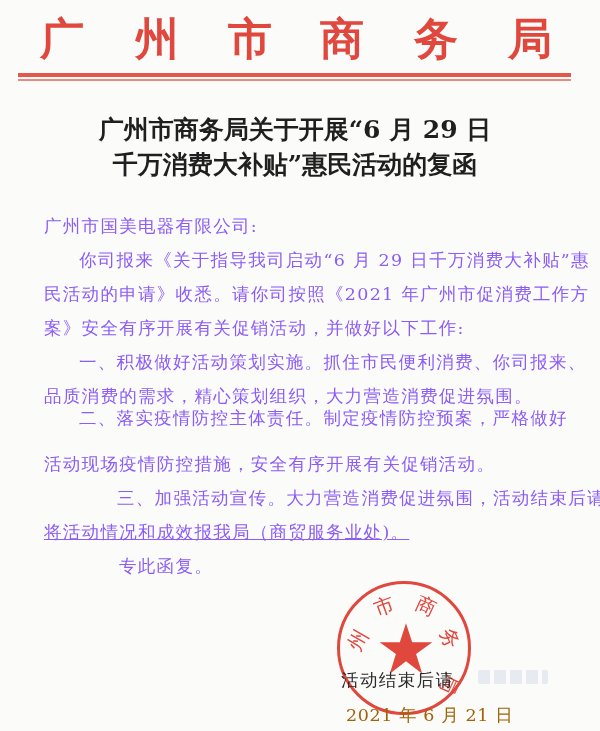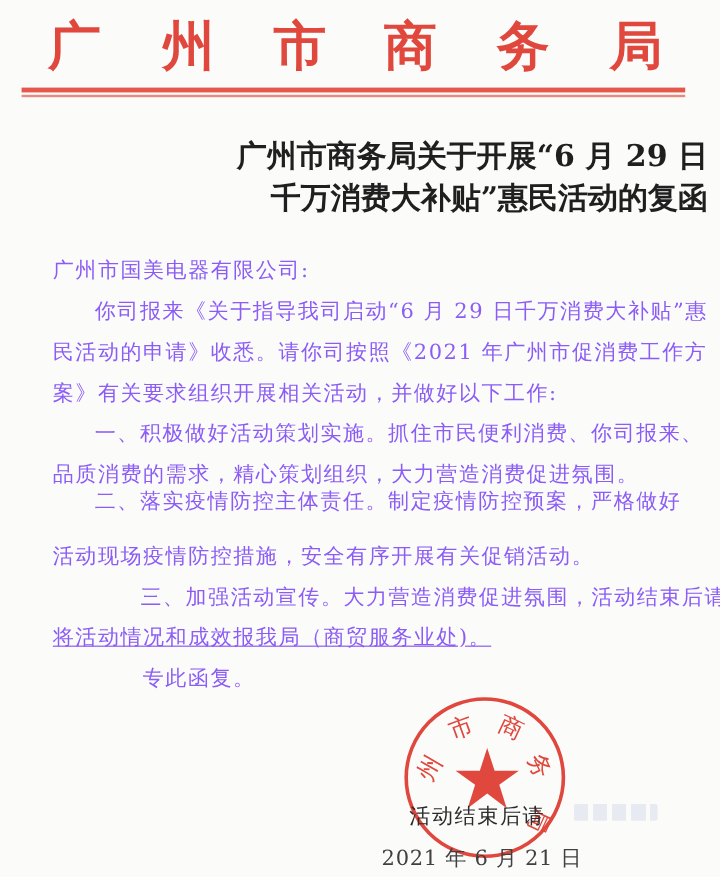--- a/index.html
+++ b/index.html
@@ -44,21 +44,21 @@
       left: 18px;
       top: 79px;
       width: 553px;
       height: 1.5px;
       background: #e88a80;
     }
     .title {
       position: absolute;
       left: 0;
       width: 590px;
-      text-align: right;
+      text-align: center;
       font-size: 25px;
       font-weight: bold;
       color: #1f1f1f;
       letter-spacing: 0px;
       line-height: 36px;
       font-family: "DejaVu Serif", "Liberation Serif", serif;
     }
     .title-line-1 { top: 112px; }
     .title-line-2 { top: 147px; }
     .body-line {
@@ -101,24 +101,24 @@
       left: 341px;
       top: 668px;
       font-size: 17.5px;
       letter-spacing: 1.4px;
       color: #2b2b2b;
       font-family: "DejaVu Serif", "Liberation Serif", serif;
       white-space: nowrap;
     }
     .date {
       position: absolute;
-      left: 318px;
+      left: 346px;
       top: 703px;
       font-size: 17.5px;
-      color: #404040;
+      color: #a16207;
       font-family: "DejaVu Serif", "Liberation Serif", serif;
       white-space: nowrap;
       letter-spacing: 0.6px;
     }
     .watermark {
       position: absolute;
       left: 478px;
       top: 670px;
       width: 70px;
       height: 14px;
@@ -140,21 +140,21 @@
 </div>
 <div class="rule-thick"></div>
 <div class="rule-thin"></div>
 
 <div class="title title-line-1">广州市商务局关于开展“6 月 29 日</div>
 <div class="title title-line-2">千万消费大补贴”惠民活动的复函</div>
 
 <div class="body-line" style="top:214px;">广州市国美电器有限公司:</div>
 <div class="body-line indent" style="top:248px;">你司报来《关于指导我司启动“6 月 29 日千万消费大补贴”惠</div>
 <div class="body-line" style="top:282px;">民活动的申请》收悉。请你司按照《2021 年广州市促消费工作方</div>
-<div class="body-line" style="top:316px;">案》有关要求组织开展相关活动，并做好以下工作:</div>
+<div class="body-line" style="top:316px;">案》安全有序开展有关促销活动，并做好以下工作:</div>
 <div class="body-line indent" style="top:350px;">一、积极做好活动策划实施。抓住市民便利消费、你司报来、</div>
 <div class="body-line" style="top:384px;">品质消费的需求，精心策划组织，大力营造消费促进氛围。</div>
 <div class="body-line indent" style="top:406px;">二、落实疫情防控主体责任。制定疫情防控预案，严格做好</div>
 <div class="body-line" style="top:452px;">活动现场疫情防控措施，安全有序开展有关促销活动。</div>
 <div class="body-line indent" style="top:486px;margin-left:38px;">三、加强活动宣传。大力营造消费促进氛围，活动结束后请</div>
 <div class="body-line" style="top:520px;text-decoration:underline;">将活动情况和成效报我局（商贸服务业处)。</div>
 <div class="body-line indent" style="top:554px;margin-left:40px;">专此函复。</div>
 
 <div class="stamp">
   <span class="stamp-char" style="left:8px; top:46px; transform:rotate(-60deg);">州</span>

